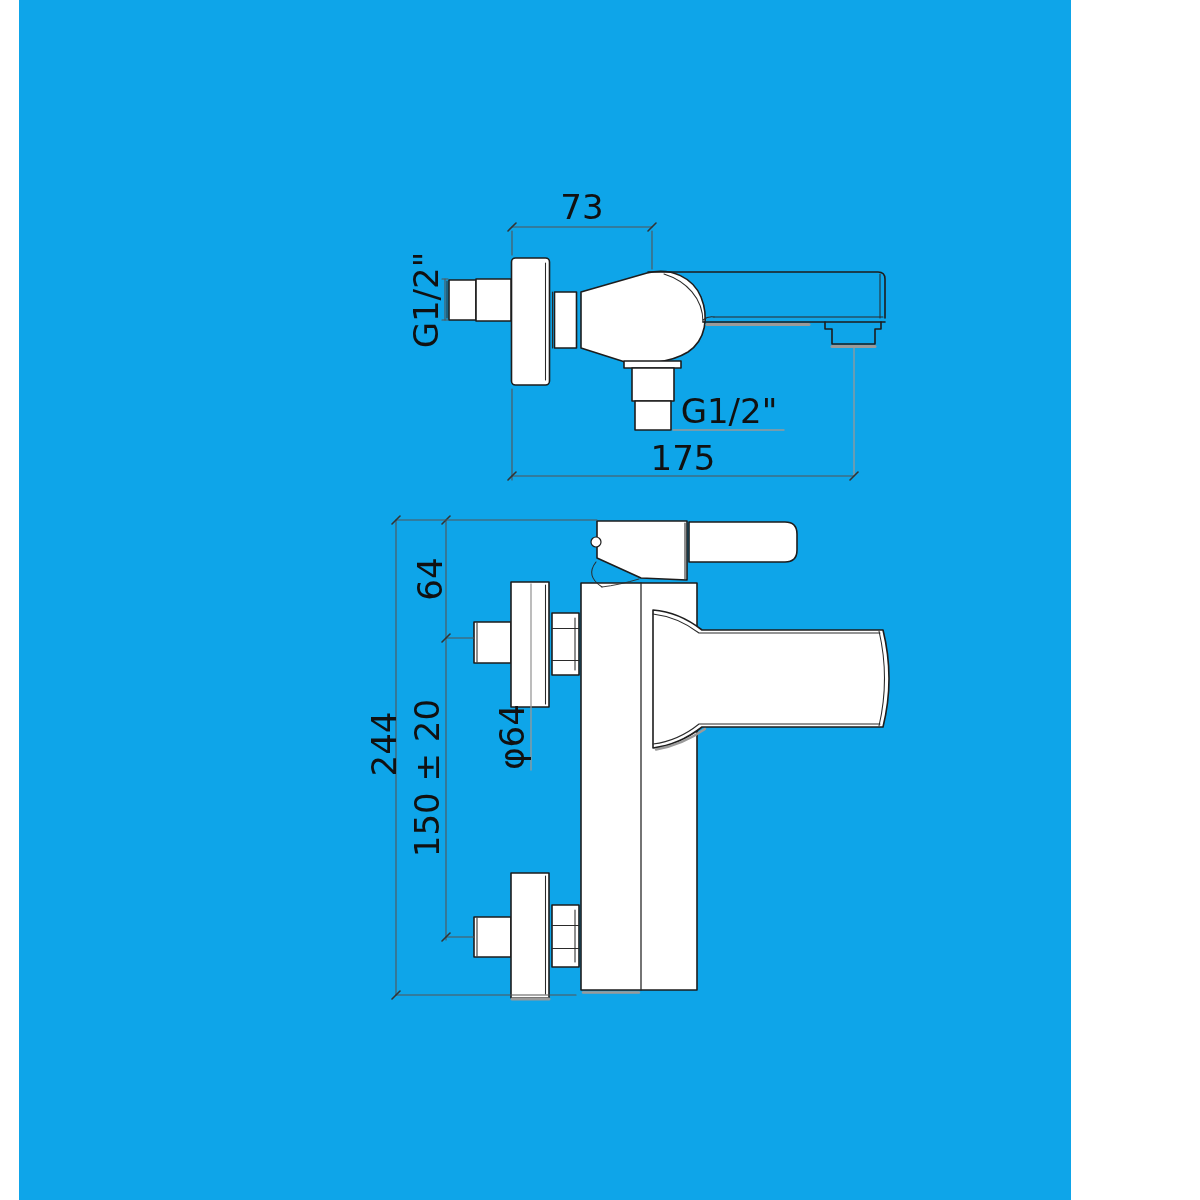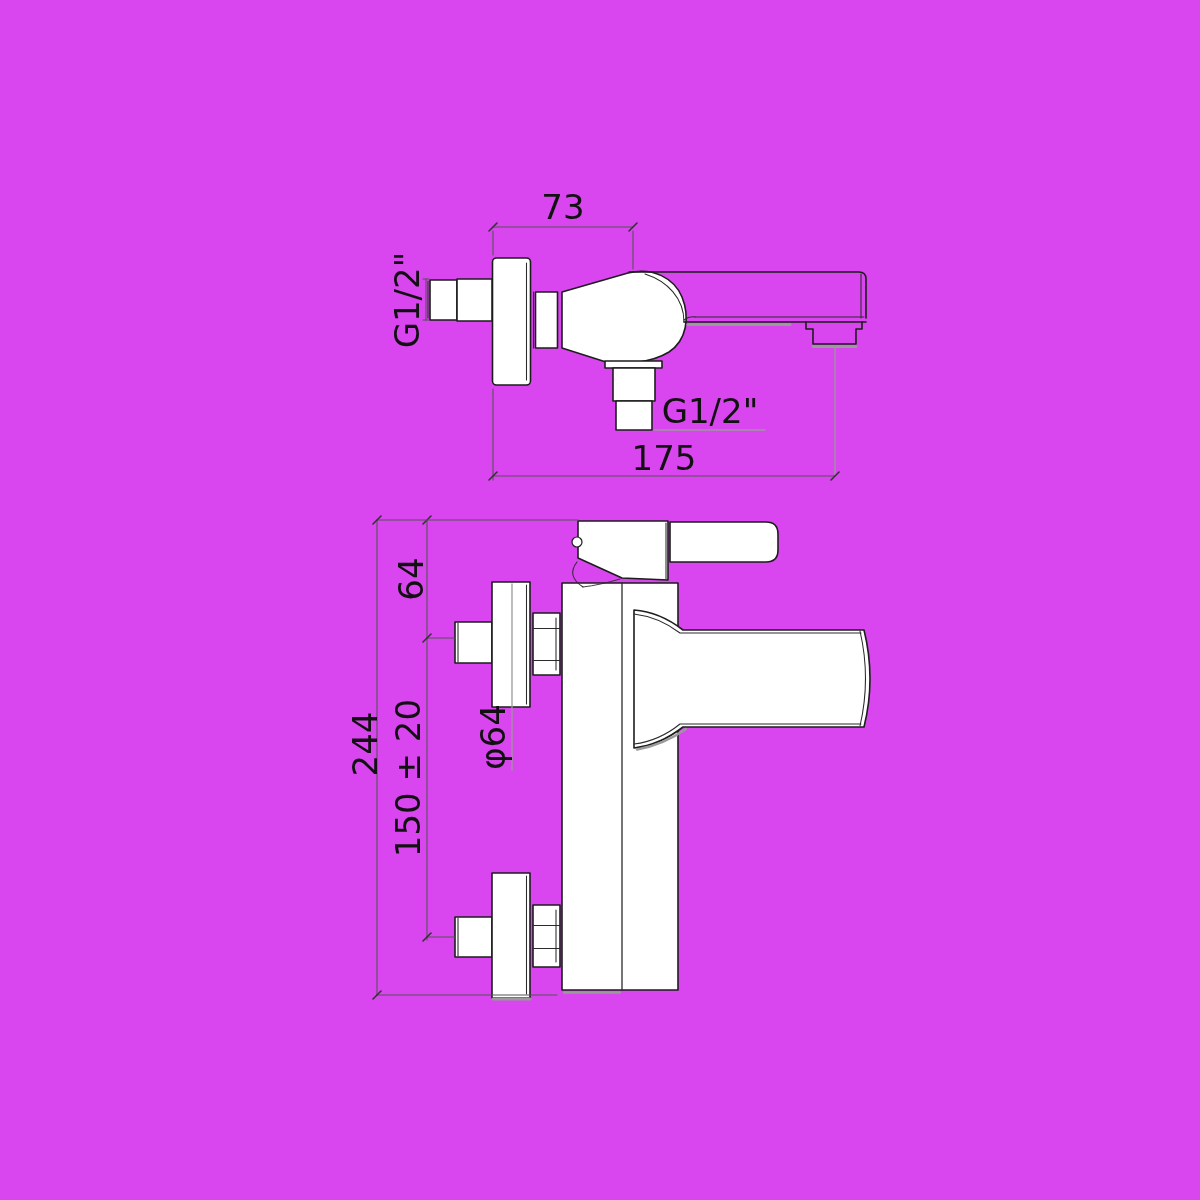--- a/index.html
+++ b/index.html
@@ -1,21 +1,22 @@
 <!DOCTYPE html>
 <html><head>
 <meta charset="utf-8">
 <style>
   html,body{margin:0;padding:0;background:#ffffff;}
   .page{
     position:relative;
-    width:1200px;height:1200px;
-    background:#d946ef;
+    width:1052px;height:1200px;
+    background:#0ea5e9;
     font-family:"DejaVu Sans","Liberation Sans",sans-serif;
     overflow:hidden;
+    margin-left:19px;
   }
   svg{position:absolute;left:0;top:0;}
   .outline{fill:#ffffff;stroke:#1d1d1d;stroke-width:1.6;stroke-linejoin:round;}
   .outline-open{fill:none;stroke:#1d1d1d;stroke-width:1.6;stroke-linejoin:round;stroke-linecap:round;}
   .detail{fill:none;stroke:#2a2a2a;stroke-width:1.05;stroke-linecap:round;}
   .dimline{fill:none;stroke:#555555;stroke-width:1.1;stroke-linecap:round;}
   .tick{stroke:#333333;stroke-width:1.6;stroke-linecap:round;}
   .leader{fill:none;stroke:#999999;stroke-width:1.3;stroke-linecap:round;}
   .shadow{fill:none;stroke:#9a9a9a;stroke-width:3;stroke-linecap:round;}
   .dim-text{font-family:"DejaVu Sans","Liberation Sans",sans-serif;font-size:34px;fill:#111111;}

